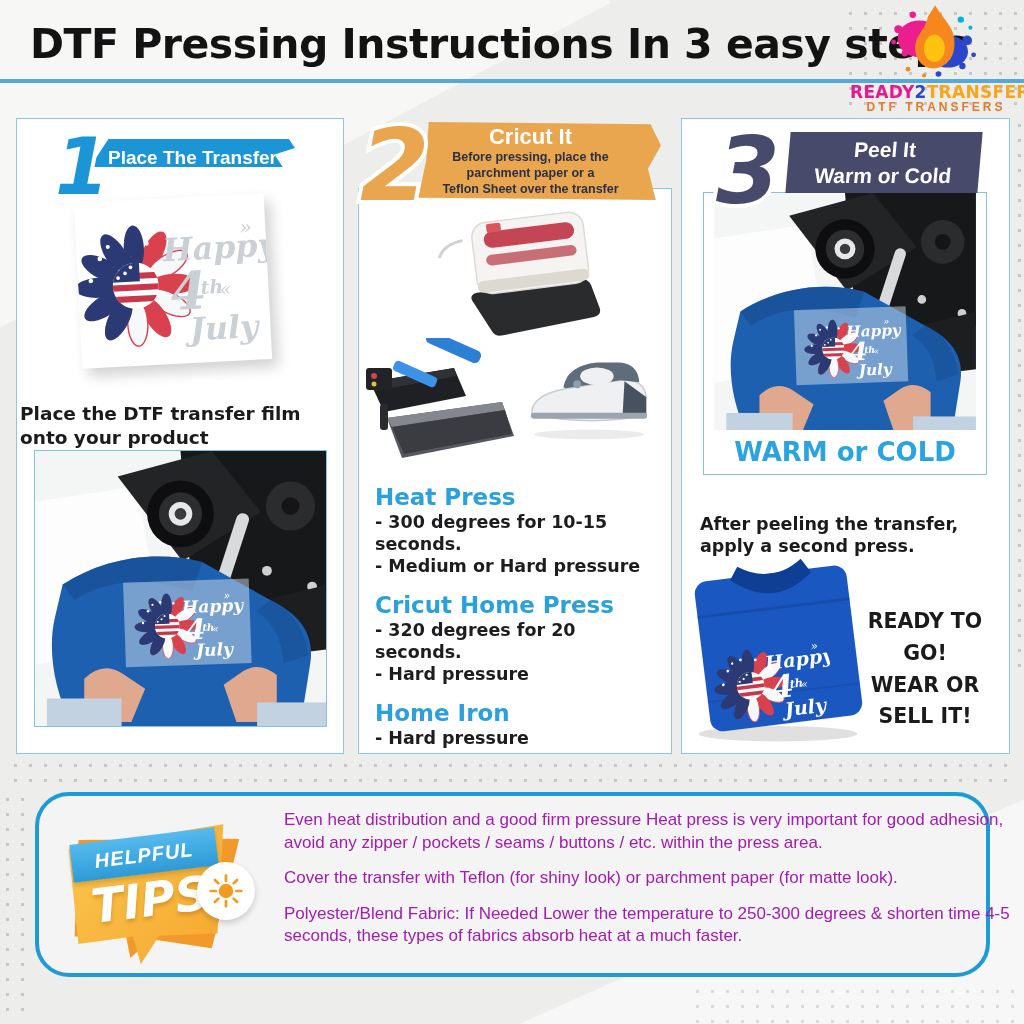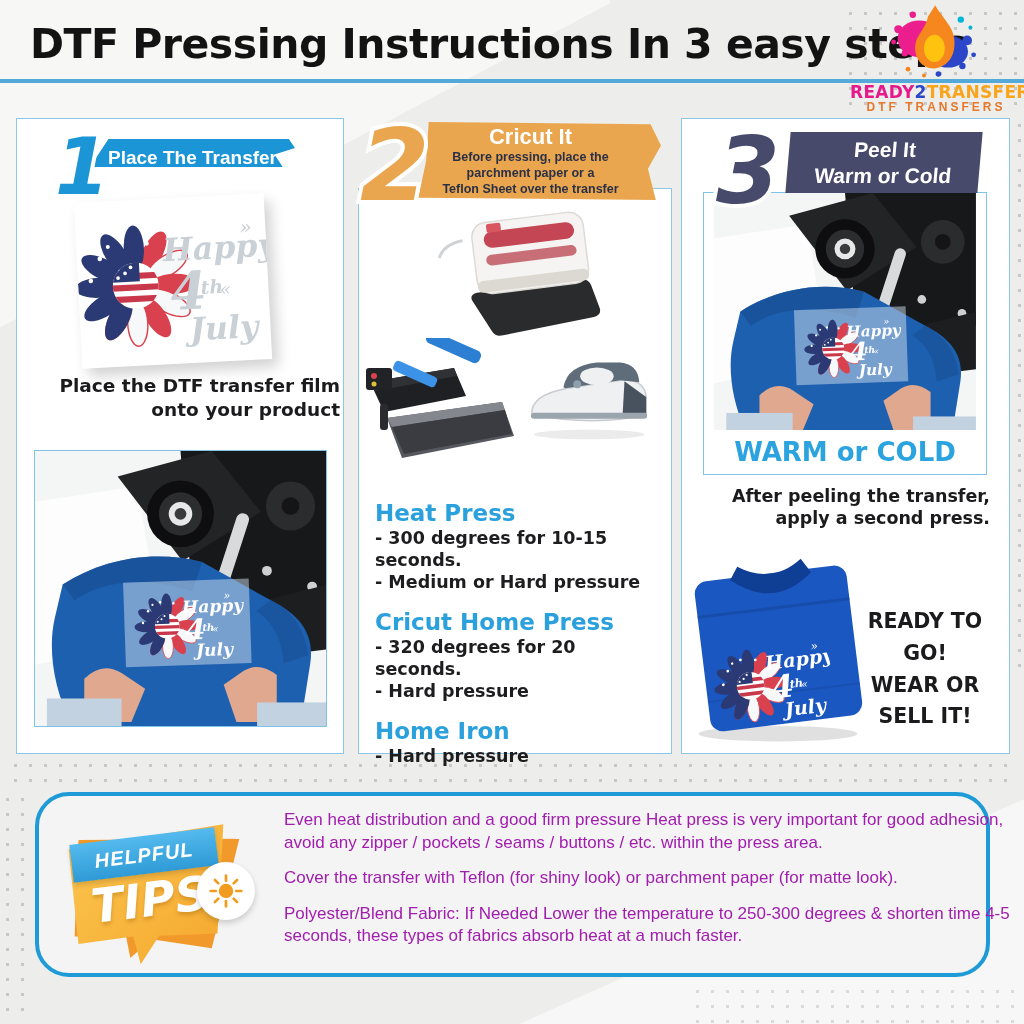--- a/index.html
+++ b/index.html
@@ -55,33 +55,33 @@
              padding-top:3px; }
   .banner2 .b2-title { font-size:22px; font-weight:800; line-height:24px; }
   .banner2 .b2-sub { font-size:12.5px; font-weight:700; line-height:16px; color:#2a3046; }
   .banner3 { left:788px; top:132px; width:192px; height:61px; background:#474a6b; transform:skewX(-5deg);
              font-size:21px; font-weight:800; line-height:26px; padding-top:5px; }
 
   
   .film { position:absolute; left:78px; top:198px; width:190px; height:166px; background:#fff; transform:rotate(-3deg);
           box-shadow:6px 8px 14px rgba(0,0,0,.18); z-index:1; }
   .film svg { width:100%; height:100%; }
-  .caption { position:absolute; text-align:right; font-weight:800; color:#1b1b1d; font-family:"DejaVu Sans", sans-serif; }
+  .caption { position:absolute; text-align:left; font-weight:800; color:#1b1b1d; font-family:"DejaVu Sans", sans-serif;margin-top:28px; }
   .cap1 { left:20px; top:374px; width:320px; font-size:18.5px; line-height:1.3; }
   .photo-frame { position:absolute; border:1.5px solid #7fc3e8; overflow:hidden; background:#f4f5f5; }
   .pf1 { left:34px; top:450px; width:293px; height:277px; }
   .photo-frame svg { display:block; width:100%; height:100%; }
 
   
   .equip { position:absolute; }
   .eq-cricut { left:433px; top:200px; width:175px; height:145px; }
   .eq-press  { left:362px; top:338px; width:155px; height:128px; }
   .eq-iron   { left:526px; top:352px; width:130px; height:92px; }
   .methods { position:absolute; left:375px; top:484px; width:290px; }
-  .m-name { color:#2aa0dc; font-size:23px; font-weight:800; line-height:27px; font-family:"DejaVu Sans", sans-serif;margin-top:16px; }
+  .m-name { color:#2aa0dc; font-size:23px; font-weight:800; line-height:27px; font-family:"DejaVu Sans", sans-serif; }
   .m-line { color:#1d1d1f; font-size:17.5px; font-weight:700; line-height:22px; font-family:"DejaVu Sans", sans-serif; }
   .m-block { margin-bottom:15px; }
 
   
   .frame3 { position:absolute; left:703px; top:192px; width:284px; height:283px; border:1.5px solid #7fc3e8; background:#fff; overflow:hidden; }
   .frame3 .ph { width:100%; height:237px; overflow:hidden; }
   .frame3 .ph svg { display:block; width:100%; height:100%; }
   .peel-label { width:100%; height:44px; text-align:center; font-size:26px; font-weight:800; color:#2aa3df; line-height:44px; font-family:"DejaVu Sans", sans-serif; }
   .cap3 { left:700px; top:486px; width:290px; font-size:17.5px; line-height:1.25; }
   .folded { position:absolute; left:686px; top:546px; width:184px; height:202px; }

